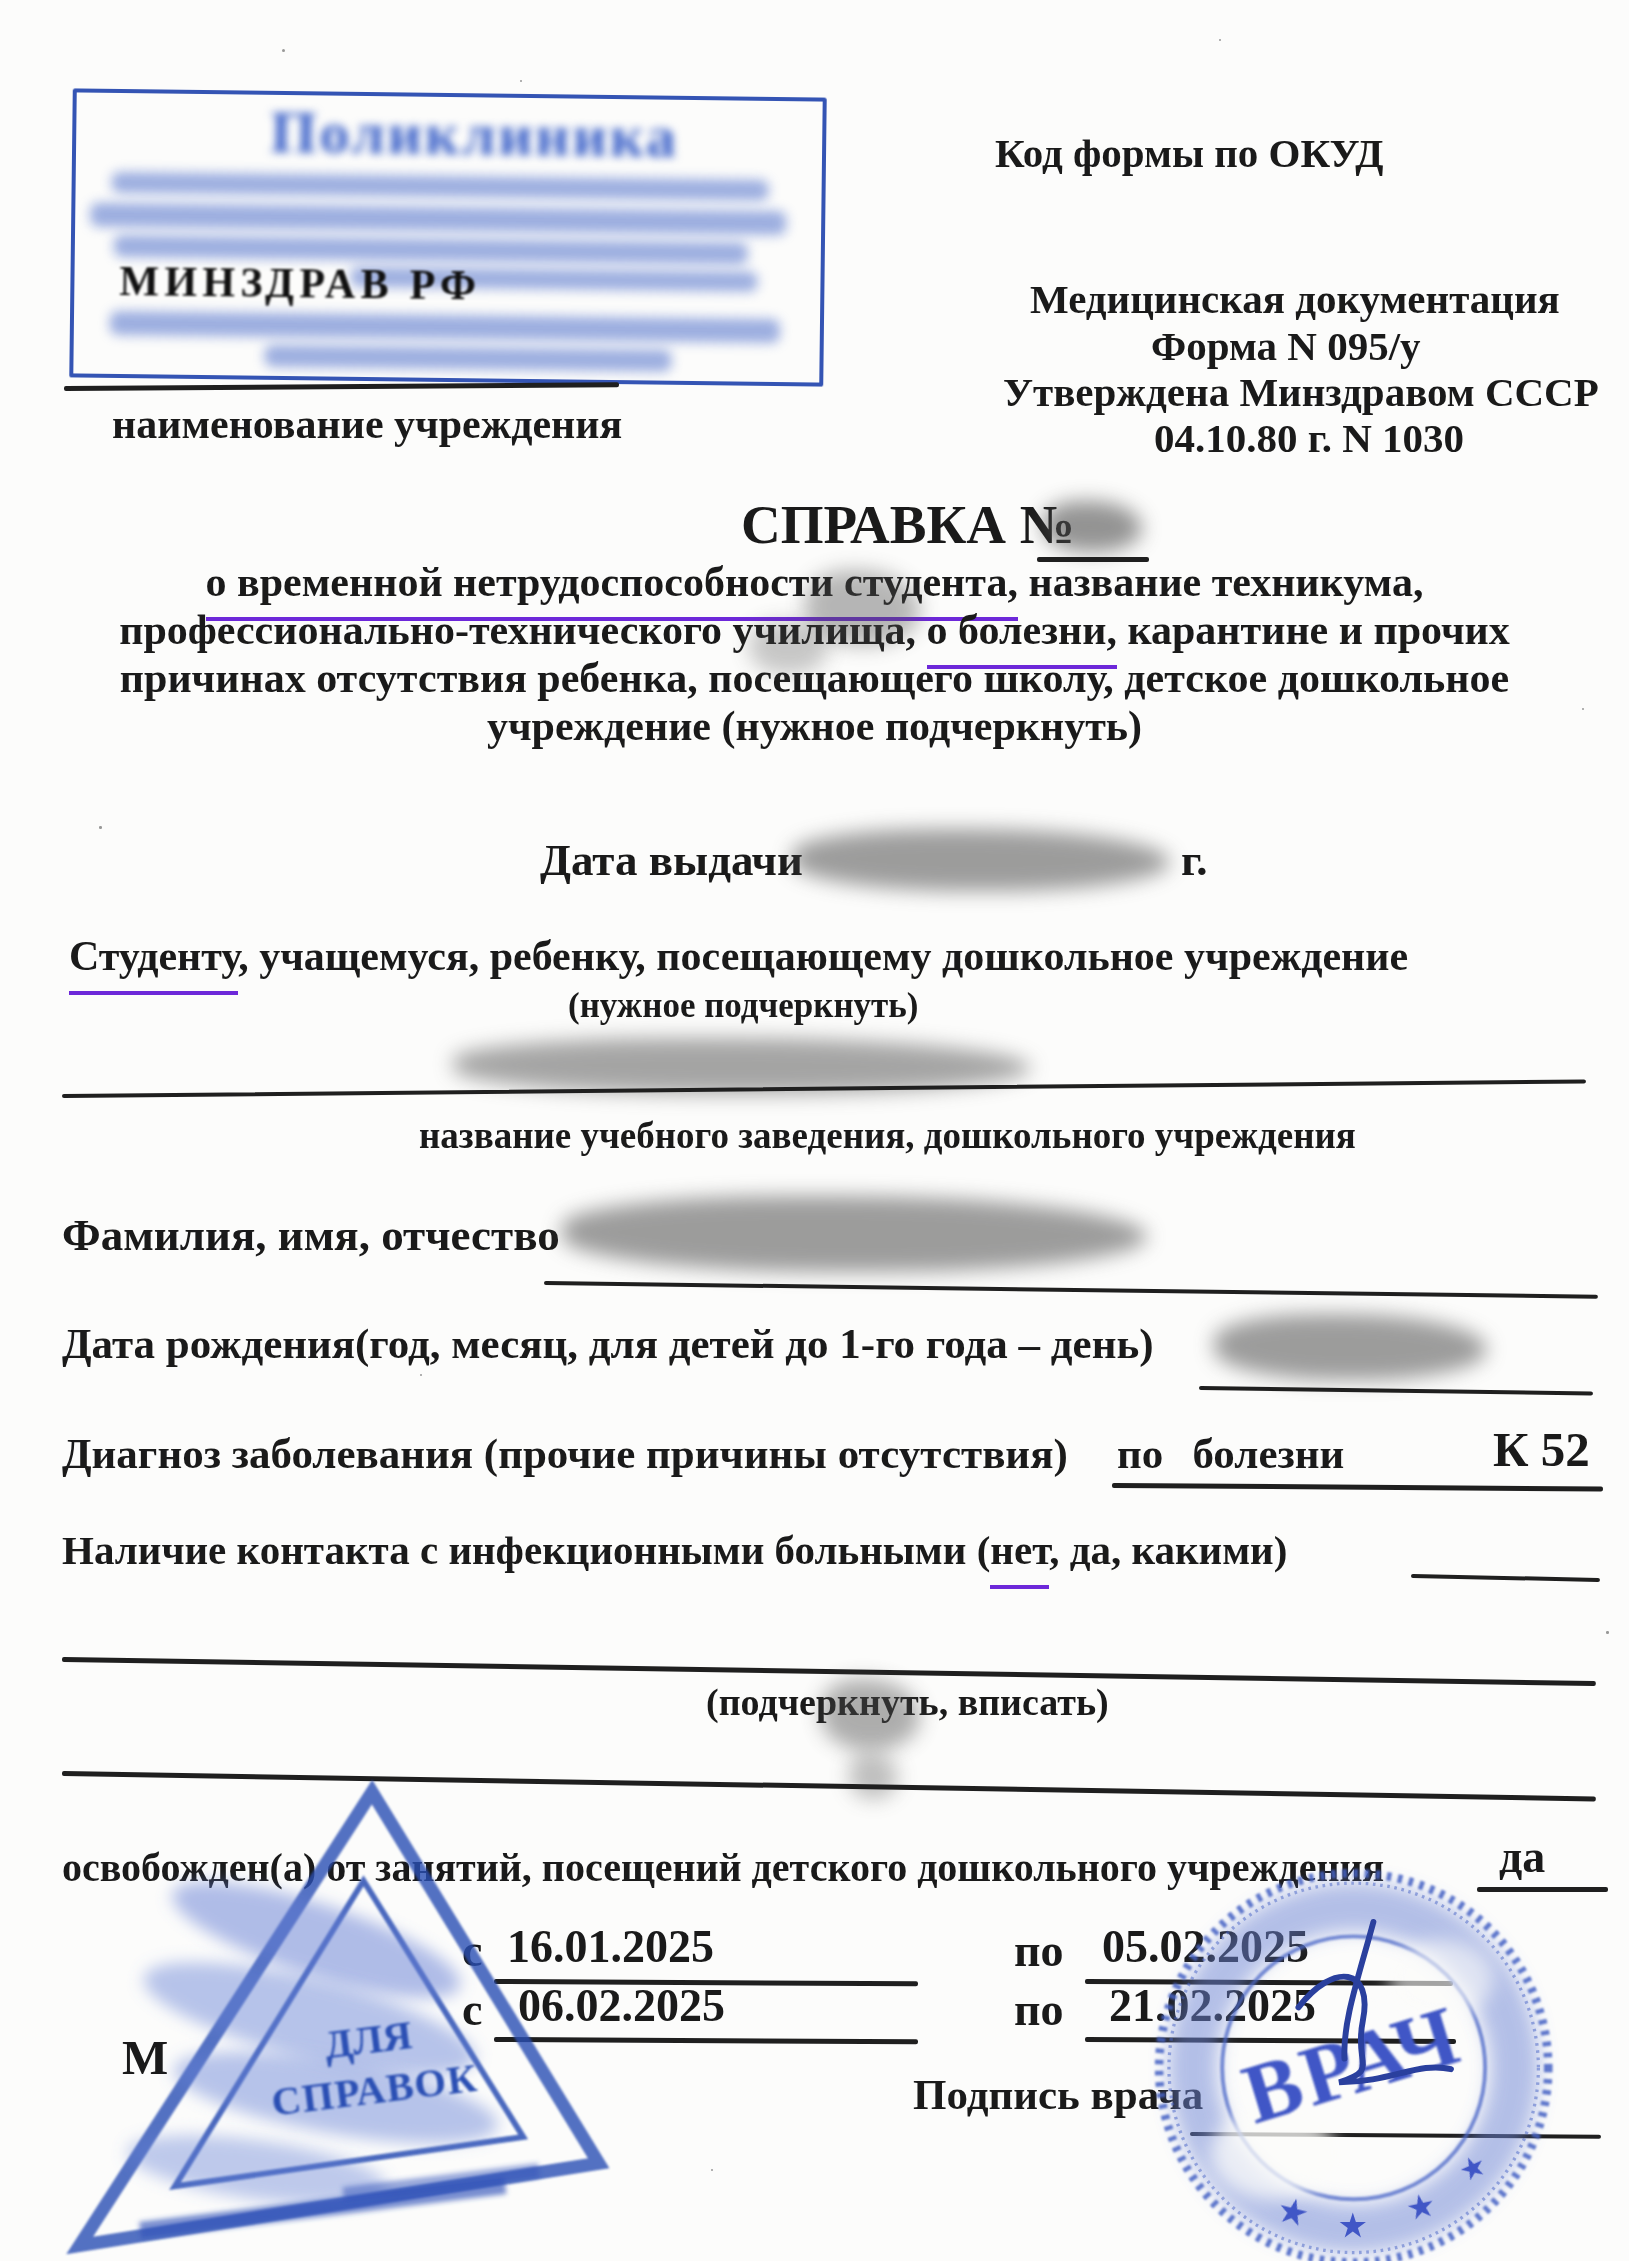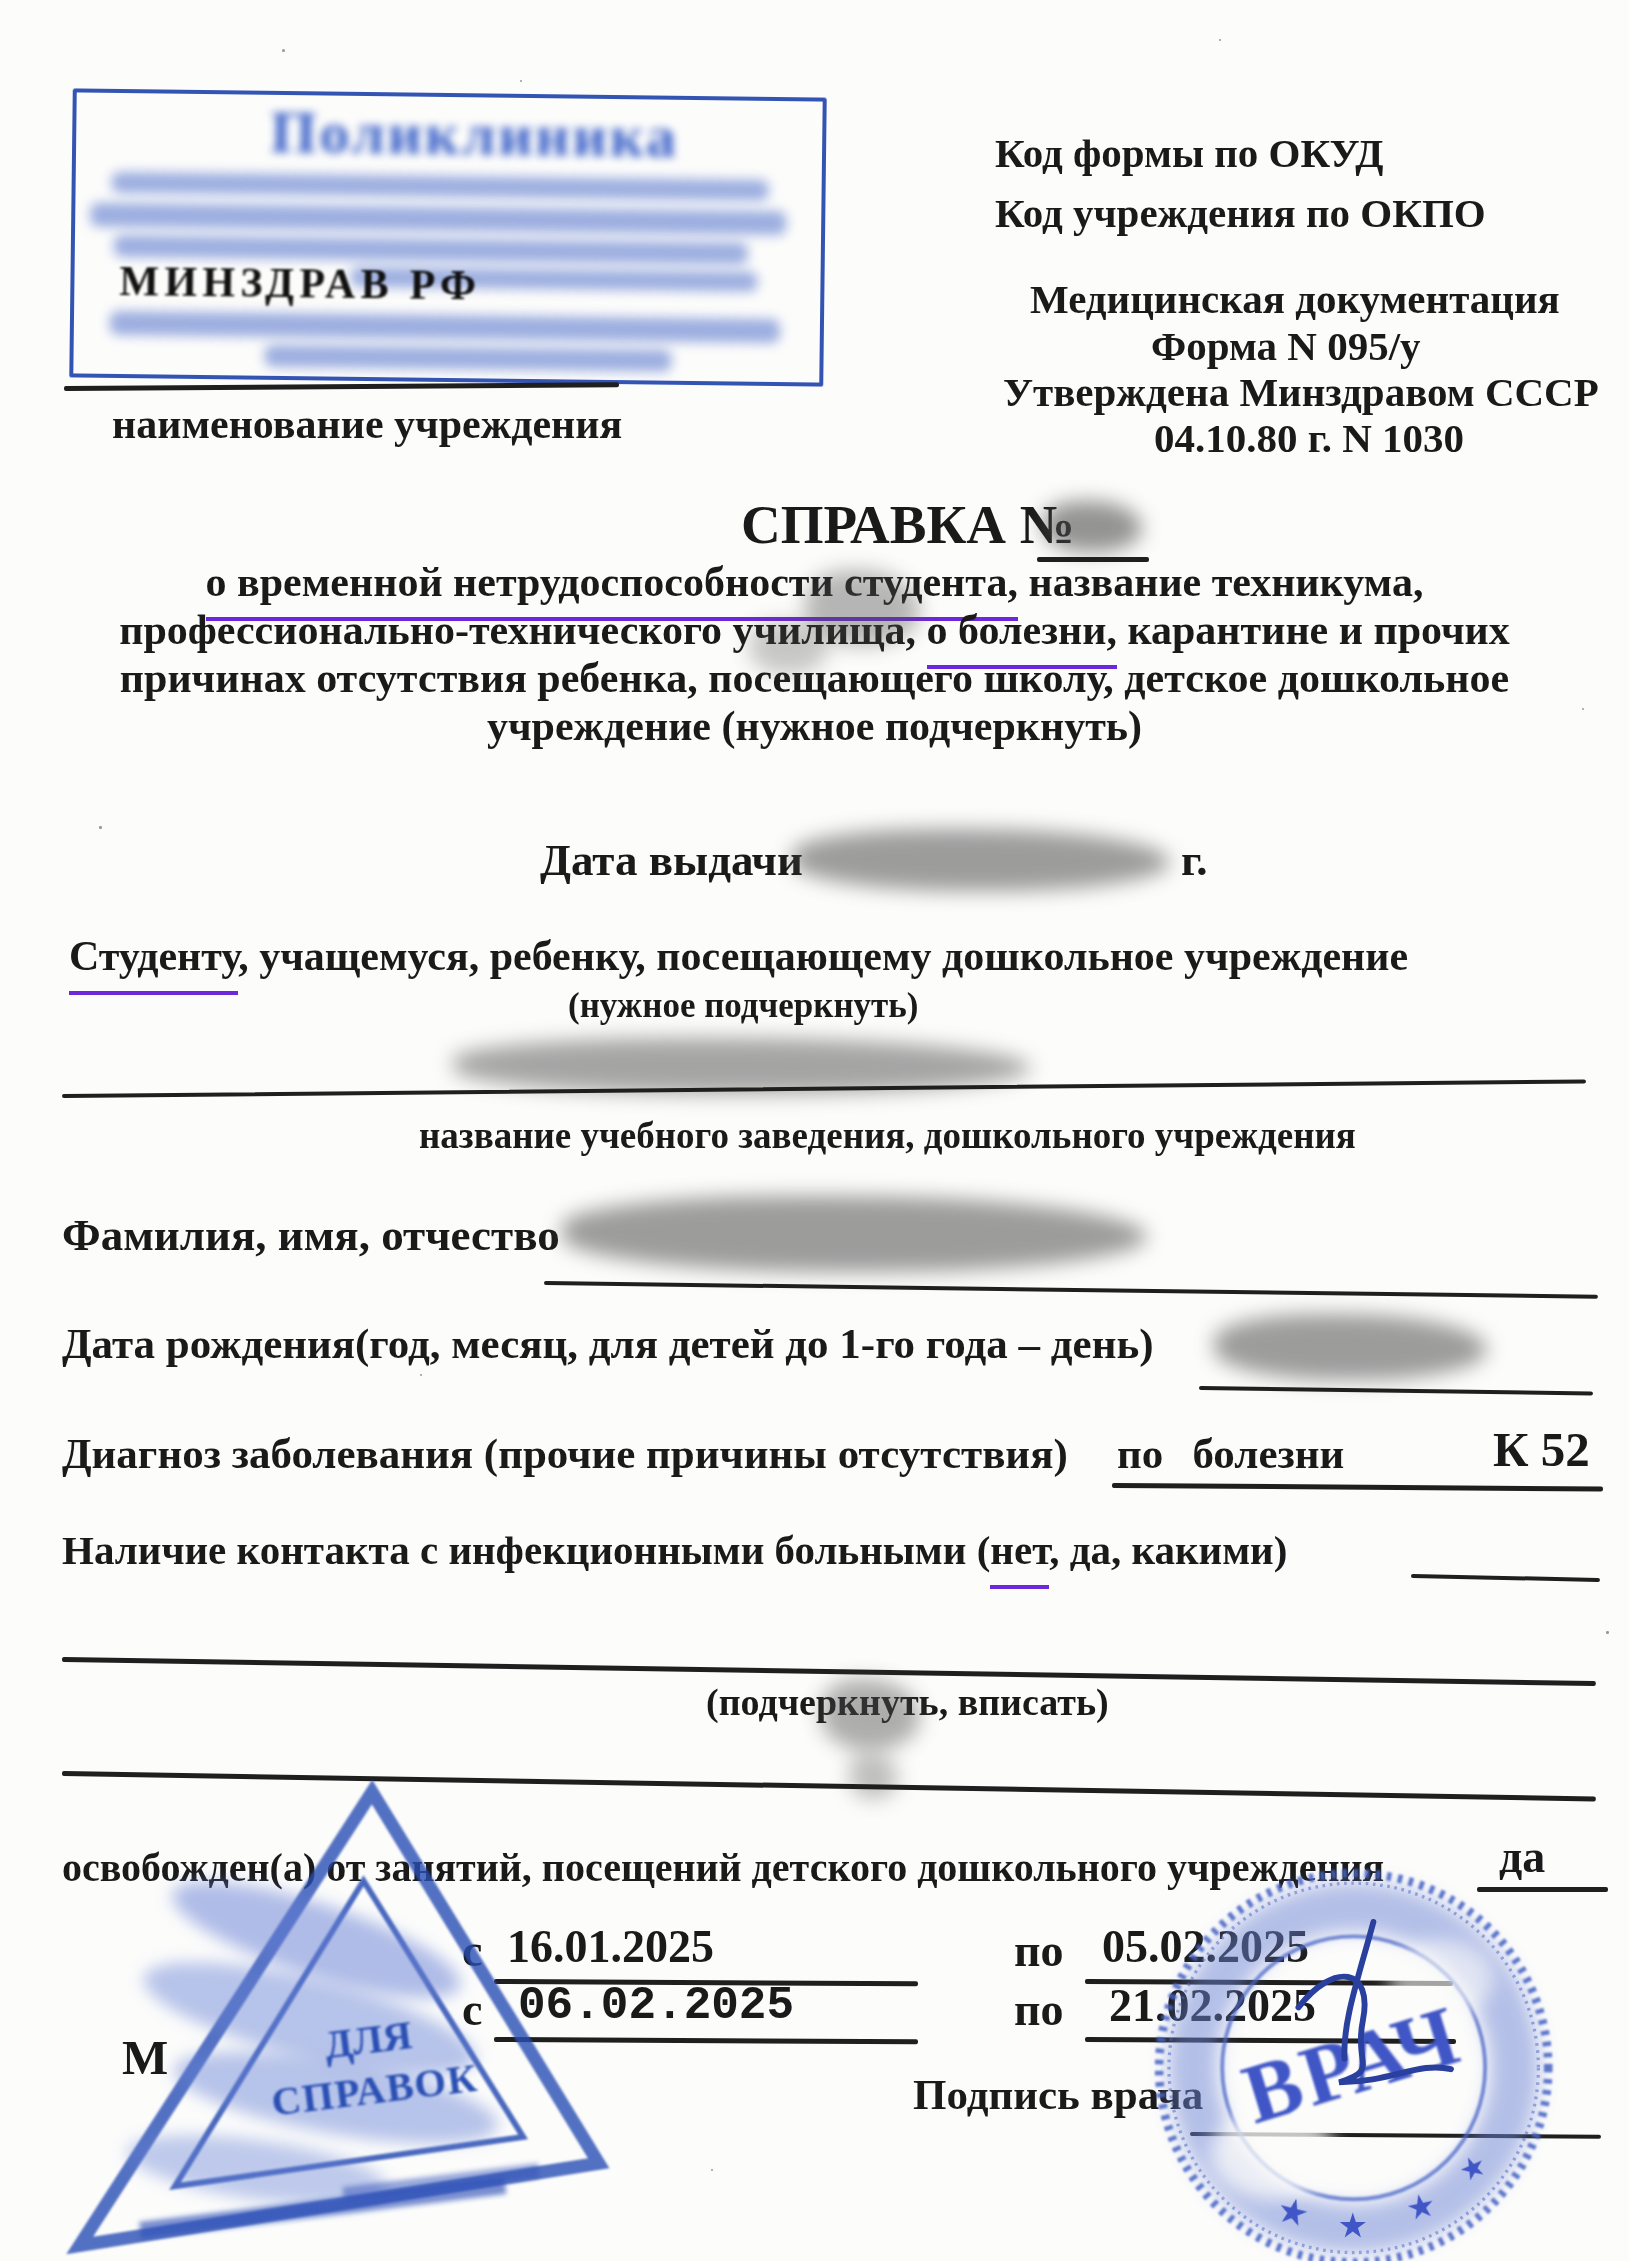--- a/index.html
+++ b/index.html
@@ -29,21 +29,20 @@
     <div class="bb" style="left:39px;top:142px;width:634px;height:22.3px;"></div>
     <div class="bb" style="left:276px;top:171px;width:407px;height:20px;"></div>
     <div class="bt" style="left:45px;top:164px;font-size:42px;color:#101010;letter-spacing:5.3px;filter:blur(0.8px);">МИНЗДРАВ РФ</div>
     <div class="bb" style="left:36px;top:218px;width:670px;height:24px;"></div>
     <div class="bb" style="left:191px;top:250px;width:407px;height:22.3px;"></div>
   </div>
   <div class="line" style="left:64px;top:386px;width:555px;height:4.6px;transform:rotate(-.4deg);"></div>
   <div class="t" style="left:93px;top:401px;font-size:42px;margin-left:19px;">наименование учреждения</div>
 
   <div class="t" style="left:995px;top:131px;font-size:41px;">Код формы по ОКУД</div>
-  <div class="t" style="left:995px;top:191px;font-size:41px;">Код учреждения по ОКПО</div>
   <div class="t" style="left:1030px;top:277px;font-size:41px;">Медицинская документация</div>
   <div class="t" style="left:1151px;top:324px;font-size:41px;">Форма N 095/у</div>
   <div class="t" style="left:1003px;top:370px;font-size:41px;">Утверждена Минздравом СССР</div>
   <div class="t" style="left:1154px;top:416px;font-size:41px;">04.10.80 г. N 1030</div>
 
   <div class="t" style="left:741px;top:495px;font-size:55px;">СПРАВКА №</div>
   <div class="bg" style="left:1043px;top:501px;width:99px;height:51px;opacity:.6;"></div>
   <div class="line" style="left:1037px;top:557px;width:112px;height:4.6px;"></div>
 
   <div class="t ctr" style="top:559px;font-size:42px;">
@@ -99,21 +98,21 @@
   <div class="line" style="left:1477px;top:1887px;width:131px;height:4.6px;"></div>
 
   <div class="t" style="left:462px;top:1926px;font-size:46px;">с</div>
   <div class="t" style="left:507px;top:1922px;font-size:46px;">16.01.2025</div>
   <div class="line" style="left:494px;top:1979px;width:424px;height:4.6px;transform:rotate(.3deg);"></div>
   <div class="t" style="left:1014px;top:1926px;font-size:46px;">по</div>
   <div class="t" style="left:1102px;top:1922px;font-size:46px;">05.02.2025</div>
   <div class="line" style="left:1085px;top:1979px;width:368px;height:4.6px;transform:rotate(.3deg);"></div>
 
   <div class="t" style="left:462px;top:1985px;font-size:46px;">с</div>
-  <div class="t" style="left:518px;top:1981px;font-size:46px;font-family:Liberation Mono, monospace;">06.02.2025</div>
+  <div class="t" style="left:518px;top:1981px;font-size:46px;">06.02.2025</div>
   <div class="line" style="left:494px;top:2037px;width:424px;height:4.6px;transform:rotate(.3deg);"></div>
   <div class="t" style="left:1014px;top:1985px;font-size:46px;">по</div>
   <div class="t" style="left:1109px;top:1981px;font-size:46px;">21.02.2025</div>
   <div class="line" style="left:1085px;top:2037px;width:371px;height:4.6px;transform:rotate(.3deg);"></div>
 
   <div class="t" style="left:122px;top:2031px;font-size:49px;">М</div>
   <div class="t" style="left:913px;top:2071px;font-size:43px;">Подпись врача</div>
   <div class="line" style="left:1190px;top:2132px;width:411px;height:4px;transform:rotate(.4deg);z-index:1;"></div>
 
   <svg style="left:60px;top:1782px;z-index:2;" width="565" height="480" viewBox="0 0 860 730">

